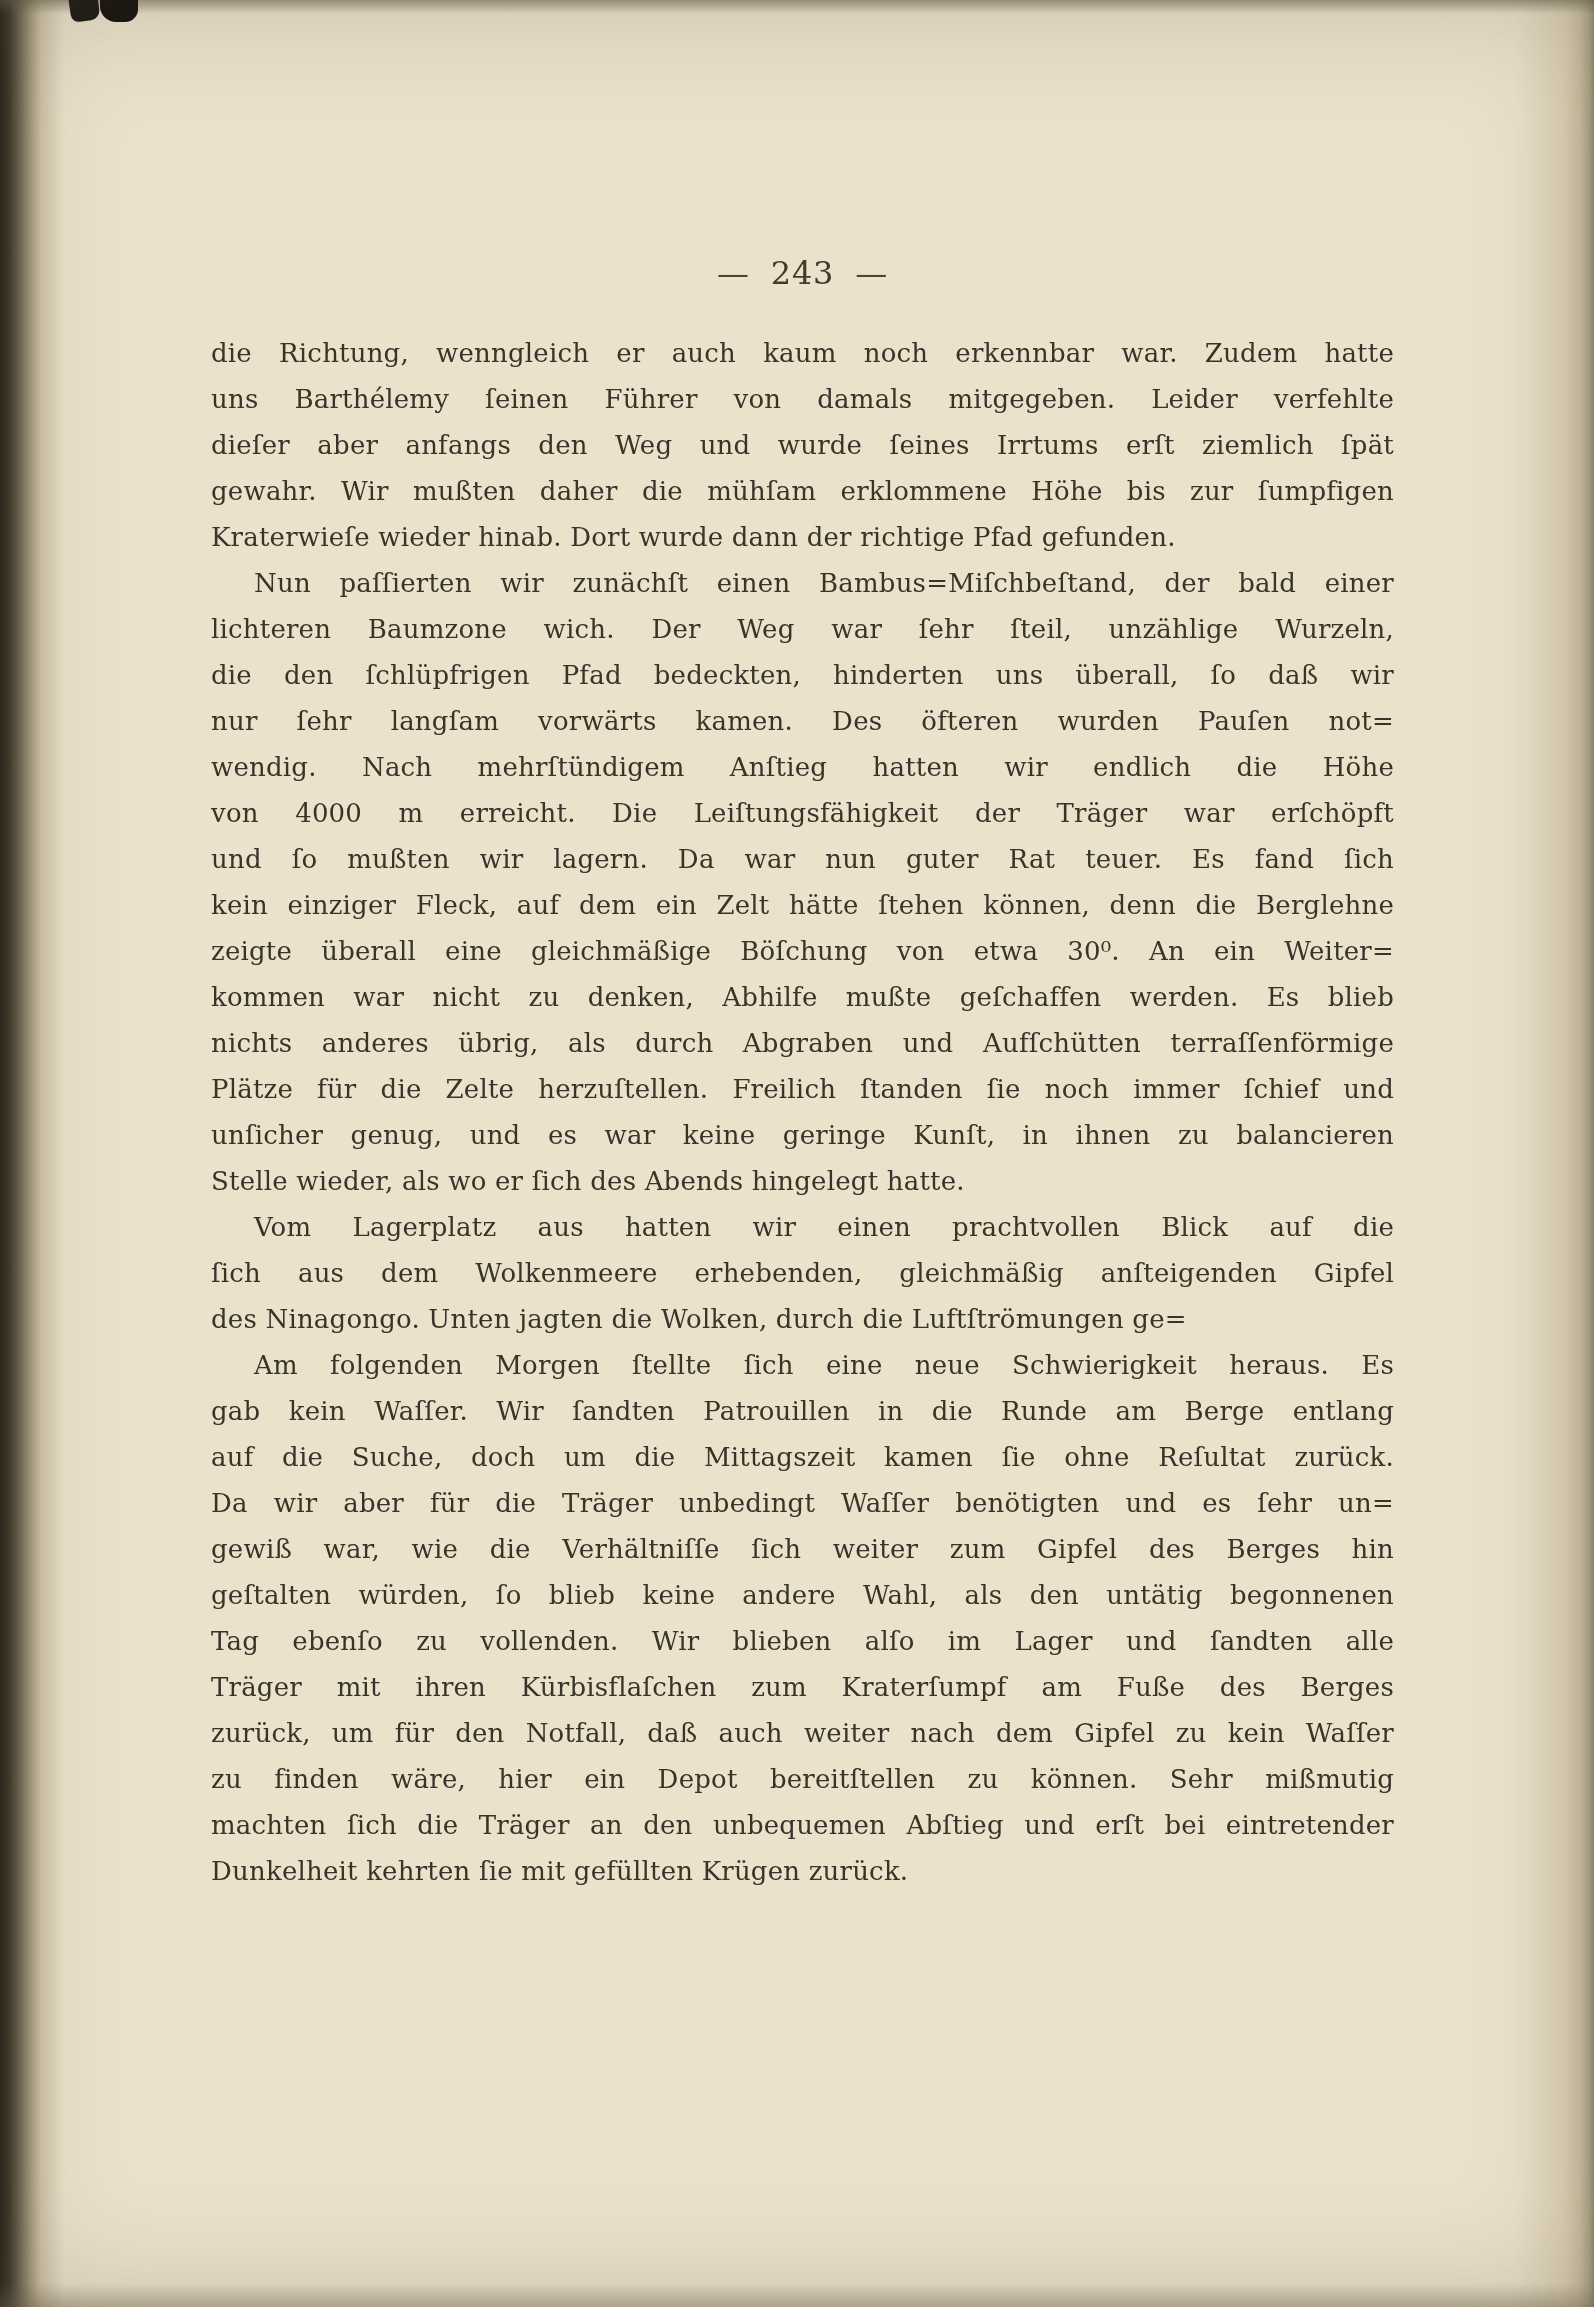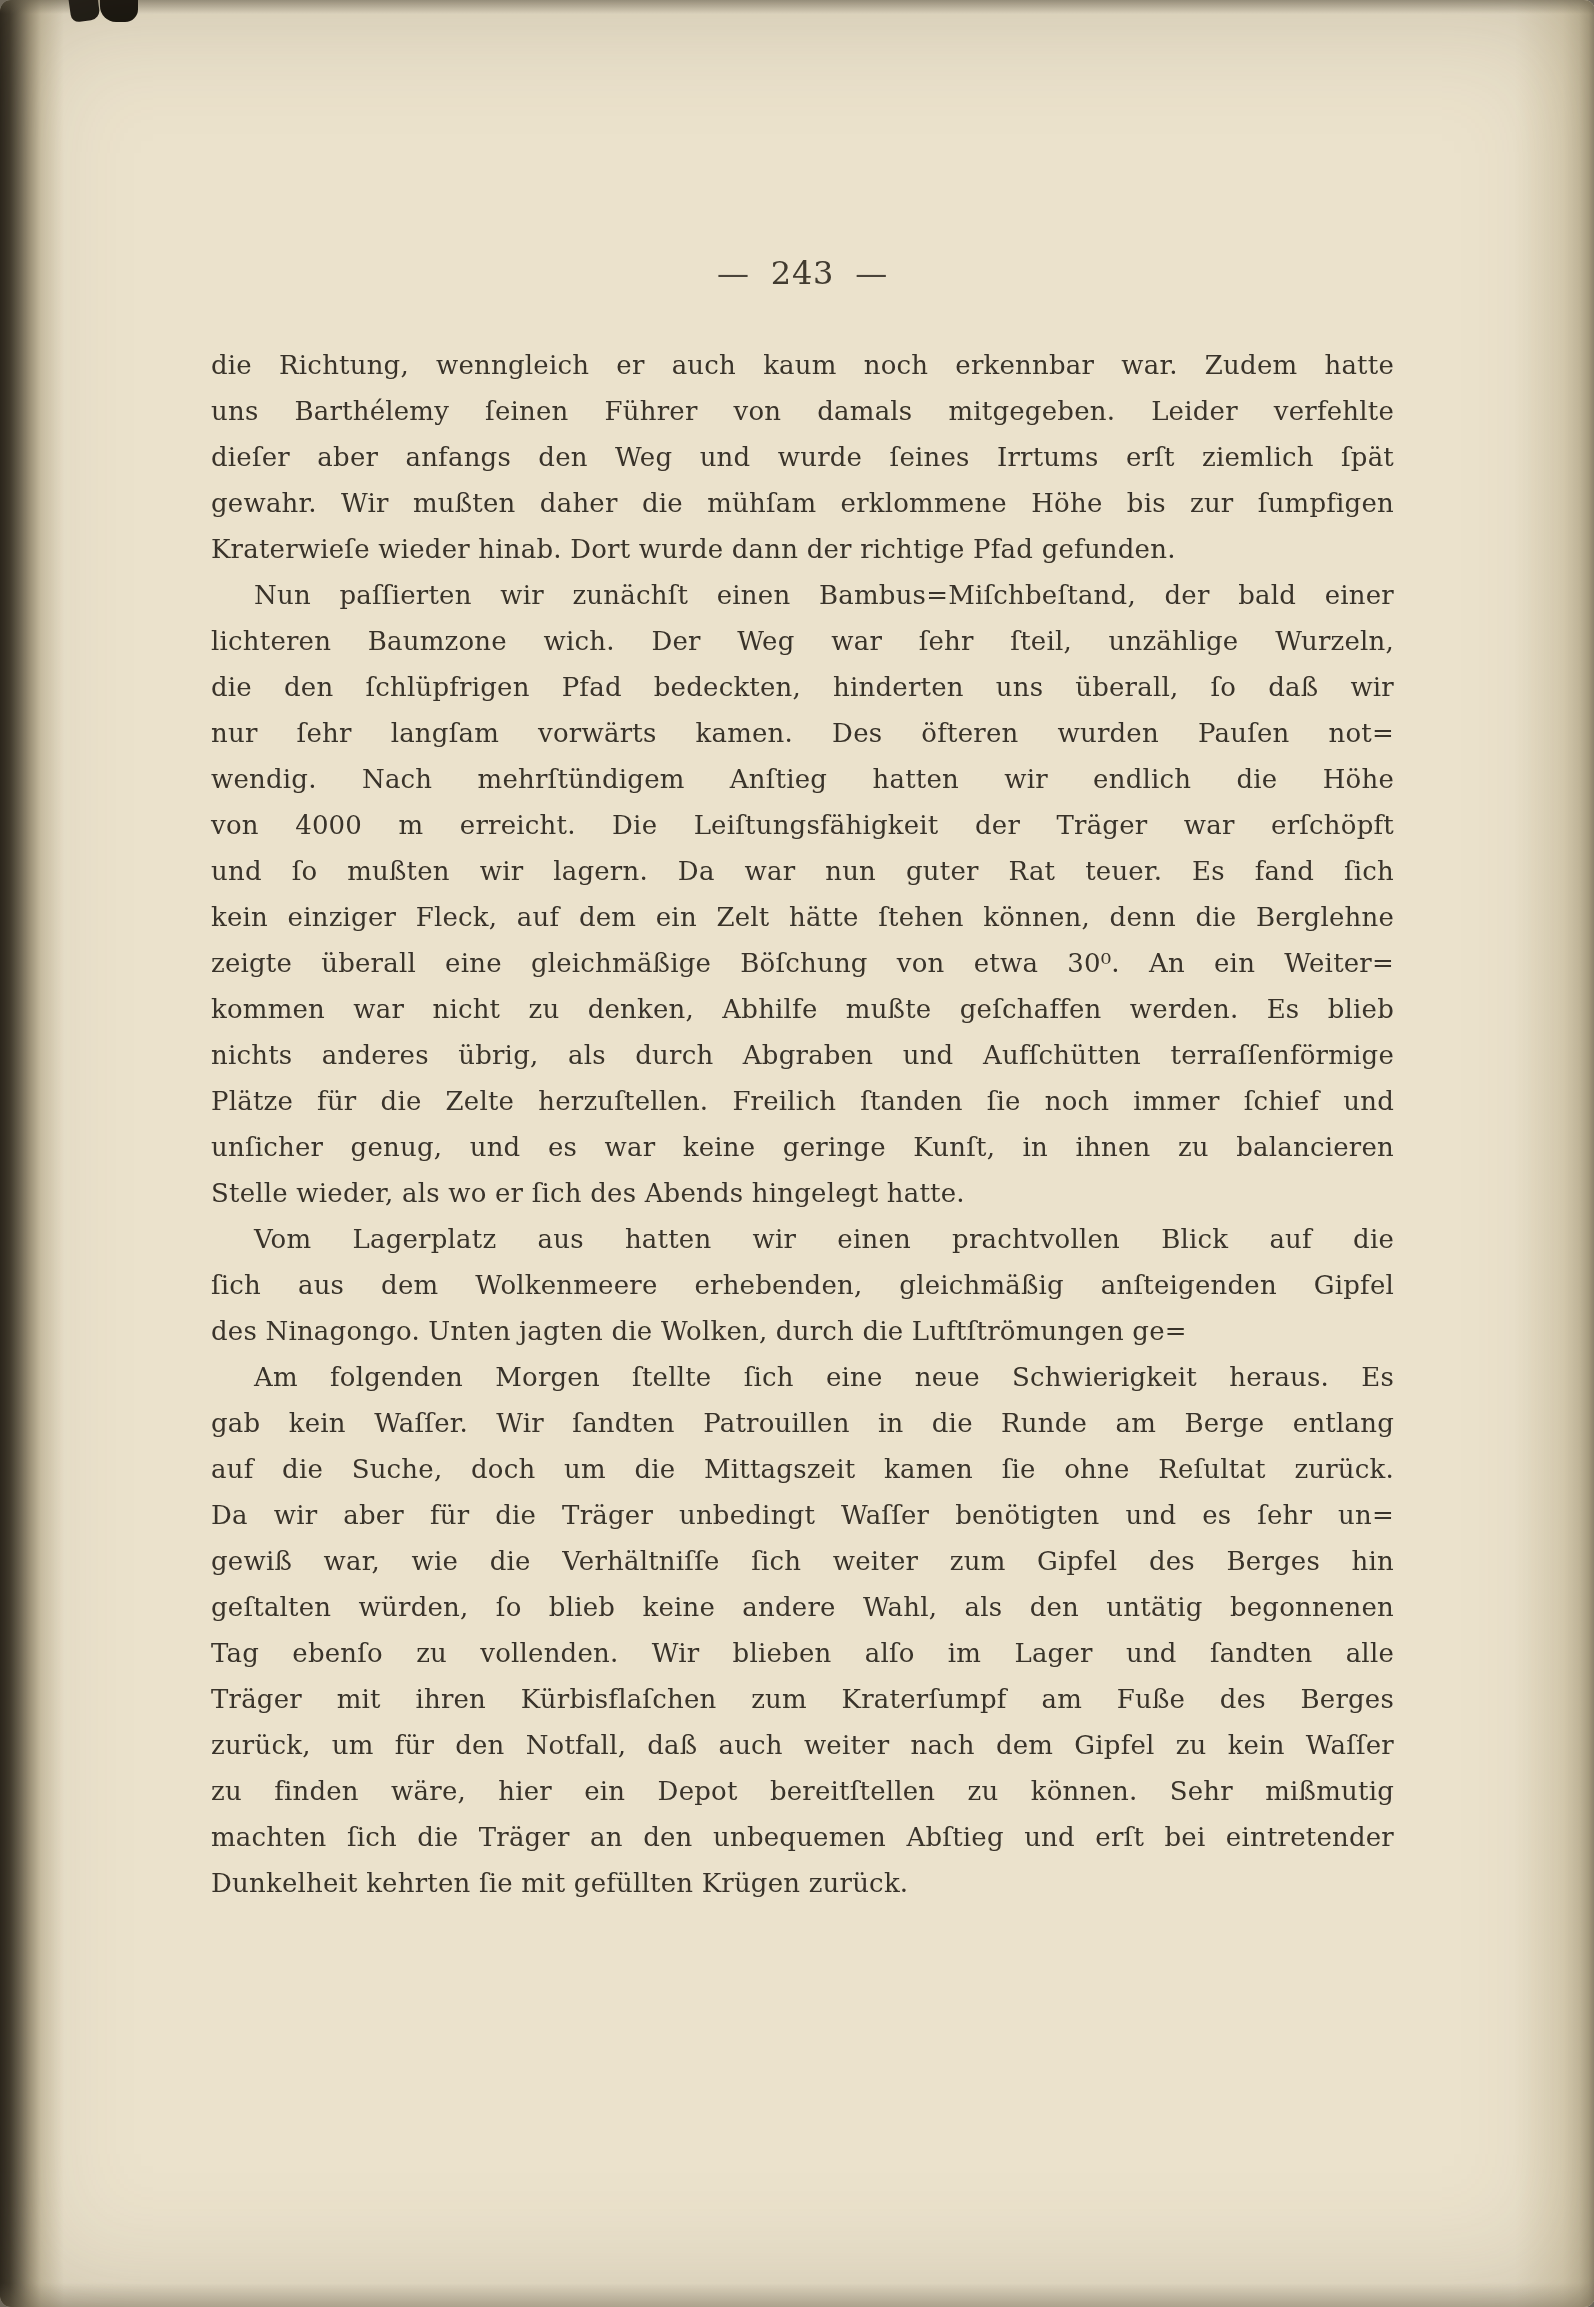--- a/index.html
+++ b/index.html
@@ -8,21 +8,20 @@
     background: #6e675a;
   }
   .scan {
     position: relative;
     width: 1595px;
     height: 2307px;
     background: #ebe2cc;
     overflow: hidden;
     font-family: "DejaVu Serif", "Liberation Serif", serif;
     color: #39332a;
-    border-radius: 11px;
   }
   
   .scan::after {
     content: "";
     position: absolute;
     inset: 0;
     pointer-events: none;
     box-shadow: inset 0 0 128px rgba(95, 84, 60, 0.28);
   }
   
@@ -93,21 +92,20 @@
   .header .dash { margin: 0 21px; color: #4a443a; }
   
   .text-block {
     position: absolute;
     top: 330px;
     left: 211px;
     width: 1183px;
     font-size: 26px;
     line-height: 46px;
     letter-spacing: 0.2px;
-    margin-top: 12px;
   }
   .paragraph { margin: 0; }
   .line {
     text-align: justify;
     text-align-last: justify;
     white-space: normal;
     min-height: 46px;
   }
   .line.last { text-align-last: left; }
   .line.indent { text-indent: 43px; }

